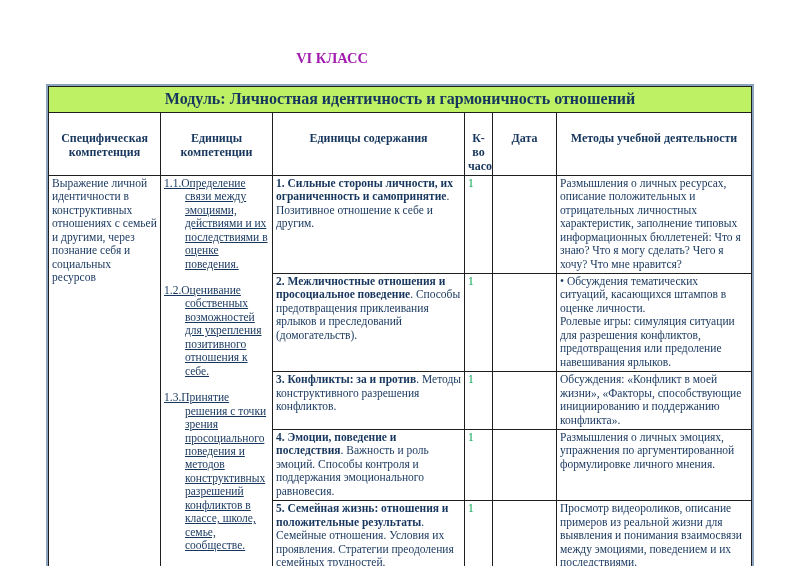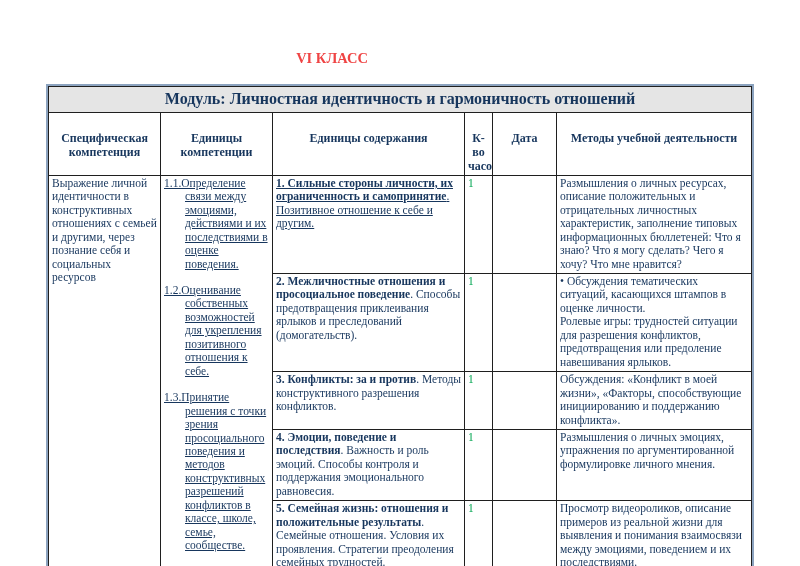--- a/index.html
+++ b/index.html
@@ -1,35 +1,35 @@
 <!DOCTYPE html>
 <html><head>
 <meta charset="utf-8">
 <style>
   html,body{margin:0;padding:0;background:#ffffff;}
   body{width:800px;height:566px;position:relative;overflow:hidden;
        font-family:"Liberation Serif","DejaVu Serif",serif;color:#17365D;}
   .doc-title{position:absolute;top:50px;left:0;width:664px;text-align:center;
-       font-weight:bold;font-size:14.5px;color:#ef4444;}
+       font-weight:bold;font-size:14.5px;color:#a21caf;}
   .table-wrap{position:absolute;left:46px;top:84px;border:2px solid #8CA3BF;background:#fff;}
   table{border-collapse:collapse;table-layout:fixed;width:703px;}
   th,td{border:1px solid #1f1f1f;vertical-align:top;padding:1px 3px 2px 3px;
         font-size:11.5px;line-height:1.17;overflow:hidden;}
-  .module-row th{background:#e5e5e5;text-align:center;font-size:16px;font-weight:bold;
+  .module-row th{background:#bef264;text-align:center;font-size:16px;font-weight:bold;
         padding:3px 2px;color:#17365D;}
   .head-row th{text-align:center;font-weight:bold;font-size:12px;vertical-align:top;
         padding-top:18px;color:#17365D;background:#fff;}
   .cell{color:#17365D;}
   .content{white-space:pre-line;}
   .methods{white-space:pre-line;}
   .b{font-weight:bold;}
   .hours{color:#00A550;}
   .unit{padding-left:21px;text-indent:-21px;margin-bottom:13px;text-decoration:underline;}
   .unit:last-child{margin-bottom:4px;}
-  .h1{height:84px;text-decoration:underline;} .h2{height:88px;margin-left:10px;} .h3{height:48px;}
+  .h1{height:84px;} .h2{height:88px;margin-left:10px;} .h3{height:48px;}
   .h4{height:47px;} .h5{height:63px;} .h6{height:42px;}
   .pad6{padding-left:10px;}
 </style>
 </head>
 <body>
 
 <div class="doc-title">VI КЛАСС</div>
 
 <div class="table-wrap">
 <table>
@@ -63,21 +63,21 @@
     <td class="cell content h1"><span class="b">1. Сильные стороны личности, их ограниченность и самопринятие</span><span>. Позитивное отношение к себе и другим.</span></td>
     <td class="cell hours">1</td>
     <td class="cell"></td>
     <td class="cell methods">Размышления о личных ресурсах, описание положительных и отрицательных личностных характеристик, заполнение типовых информационных бюллетеней: Что я знаю? Что я могу сделать? Чего я хочу? Что мне нравится?</td>
   </tr>
   <tr>
     <td class="cell content h2"><span class="b">2. Межличностные отношения и просоциальное поведение</span><span>. Способы предотвращения приклеивания ярлыков и преследований (домогательств).</span></td>
     <td class="cell hours">1</td>
     <td class="cell"></td>
     <td class="cell methods">• Обсуждения тематических ситуаций, касающихся штампов в оценке личности.
-Ролевые игры: трудностей ситуации для разрешения конфликтов, предотвращения  или предоление навешивания ярлыков.</td>
+Ролевые игры: симуляция ситуации для разрешения конфликтов, предотвращения  или предоление навешивания ярлыков.</td>
   </tr>
   <tr>
     <td class="cell content h3"><span class="b">3. Конфликты: за и против</span><span>. Методы конструктивного разрешения конфликтов.</span></td>
     <td class="cell hours">1</td>
     <td class="cell"></td>
     <td class="cell methods">Обсуждения: «Конфликт в моей жизни», «Факторы, способствующие инициированию и поддержанию конфликта».</td>
   </tr>
   <tr>
     <td class="cell content h4"><span class="b">4. Эмоции, поведение и последствия</span><span>. Важность и роль эмоций. Способы контроля и поддержания эмоционального равновесия.</span></td>
     <td class="cell hours">1</td>

